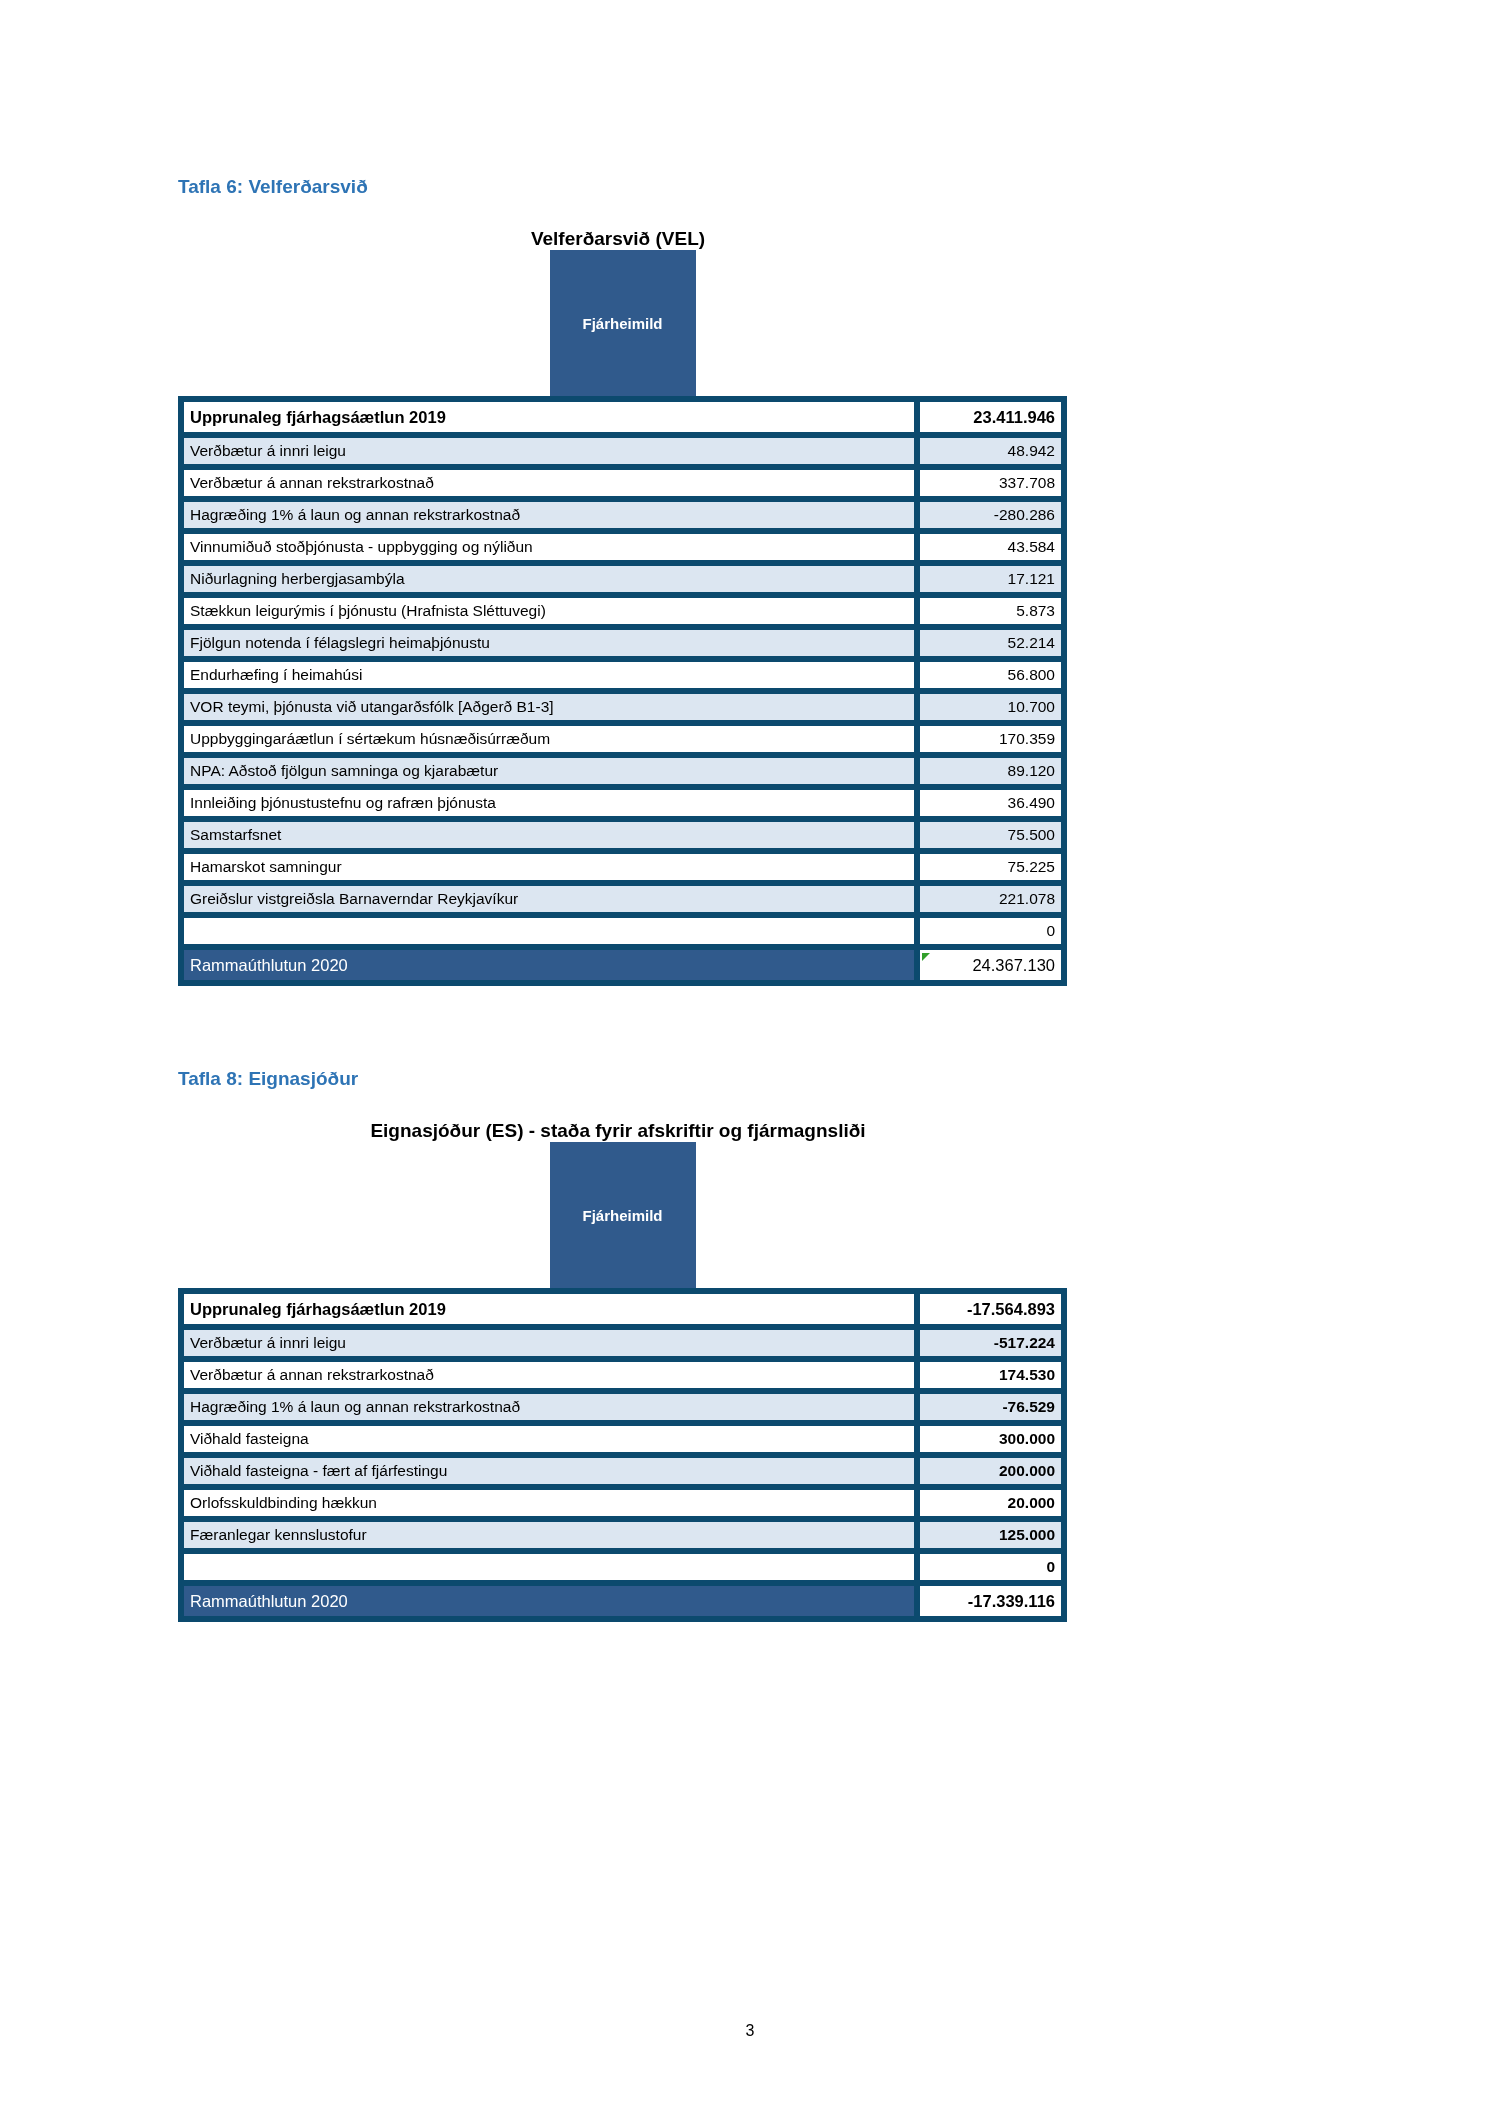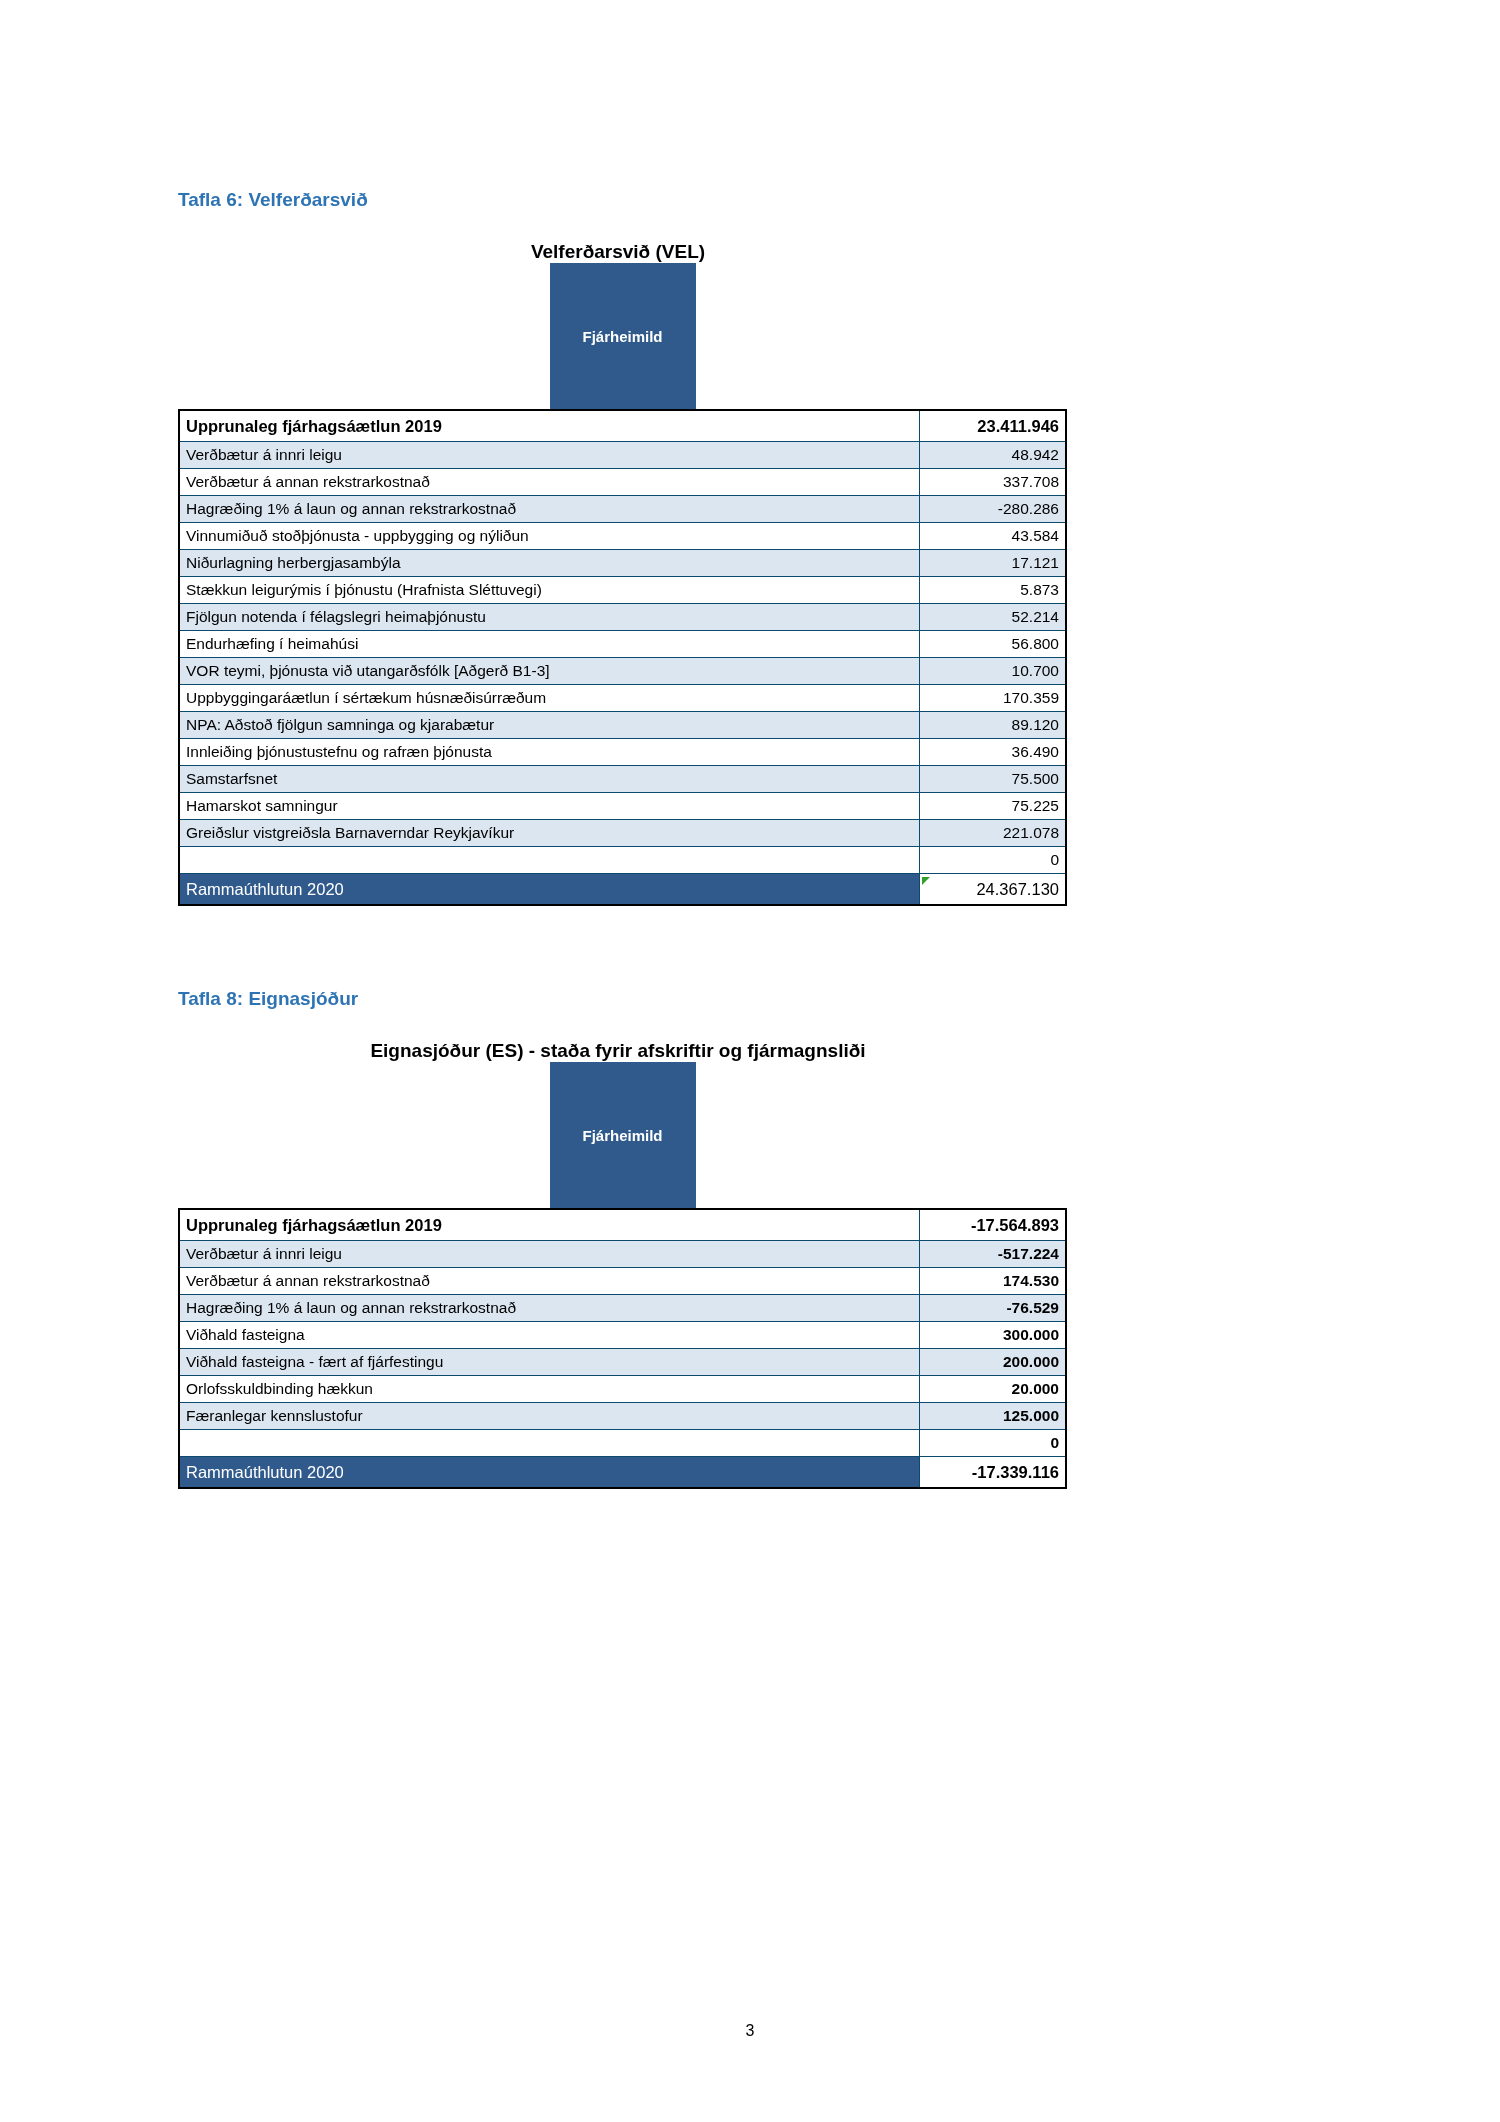--- a/index.html
+++ b/index.html
@@ -6,33 +6,33 @@
     --heading:#2E74B5;
     --hdr:#305A8C;
     --shade:#DCE6F1;
     --marker:#33A02C;
   }
   html,body{margin:0;padding:0;background:#ffffff;}
   .page{
     position:relative;width:1500px;height:2122px;background:#fff;
     font-family:"Liberation Sans",sans-serif;color:#000;overflow:hidden;
   }
-  .content{position:absolute;left:178px;top:13px;width:889px;}
+  .content{position:absolute;left:178px;top:0;width:889px;}
   .heading{margin-top:176px;font-size:19px;font-weight:bold;color:var(--heading);}
   .heading.h2{margin-top:82px;}
   .thead-row{display:flex;justify-content:flex-end;align-items:center;margin-top:30px;flex-direction:column;}
   .caption{font-size:19px;font-weight:bold;margin-right:9px;white-space:nowrap;}
   .colhead{
     flex:0 0 146px;width:146px;height:47px;background:var(--hdr);color:#fff;
     font-size:15px;font-weight:bold;display:flex;align-items:center;justify-content:center;
   }
   .datatable{width:100%;border-collapse:collapse;border:2px solid #000;table-layout:fixed;}
   .c-val{width:147px;}
   .datatable td{
-    border:1px solid #0c4a6e;padding:0 6px;height:26px;font-size:15.5px;
+    border:6px solid #0c4a6e;padding:0 6px;height:26px;font-size:15.5px;
     vertical-align:middle;overflow:hidden;white-space:nowrap;
   }
   tr.shaded td{background:var(--shade);}
   tr.title td{font-weight:bold;font-size:16.5px;height:30px;}
   tr.total td{font-weight:normal;font-size:16.5px;height:30px;}
   tr.total td.lbl{background:var(--hdr);color:#fff;}
   td.val{text-align:right;position:relative;}
   td.val.bold{font-weight:bold;}
   .marker{
     position:absolute;left:2px;top:3px;width:0;height:0;

